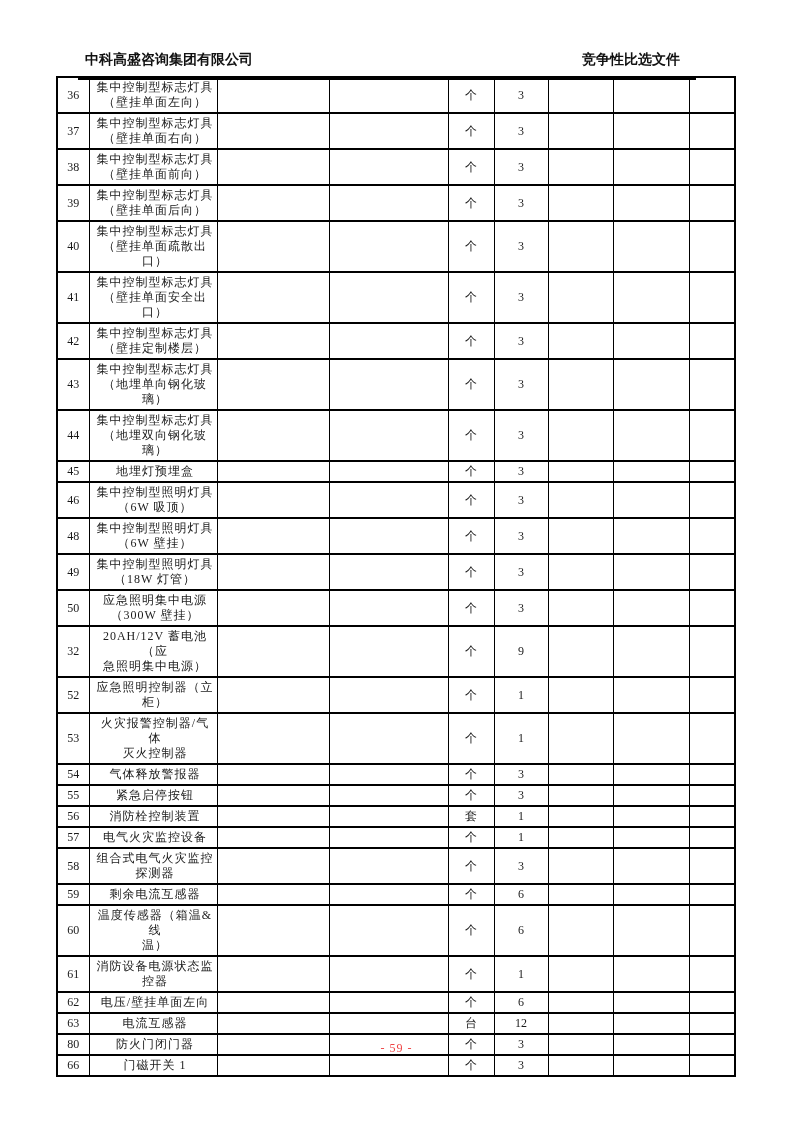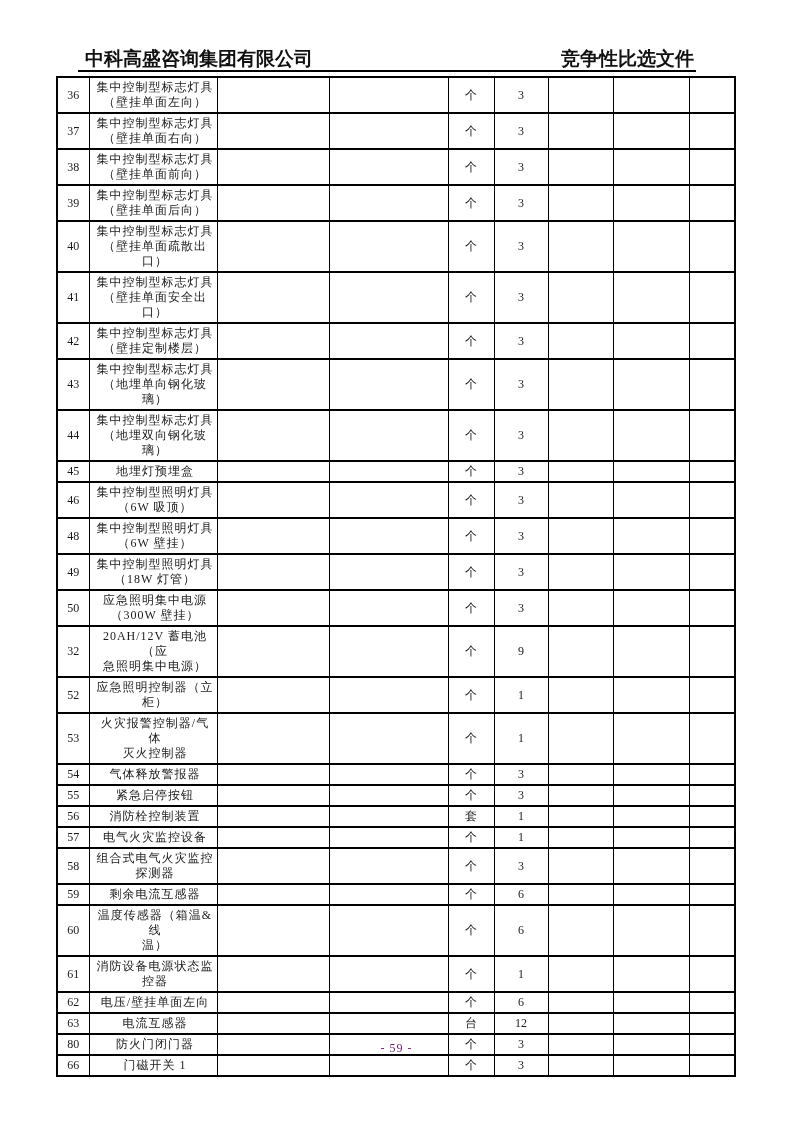--- a/index.html
+++ b/index.html
@@ -15,29 +15,29 @@
   }
   .page-header {
     position: absolute;
     left: 78px;
     top: 50px;
     width: 618px;
     display: flex;
     justify-content: space-between;
     align-items: flex-end;
     border-bottom: 2px solid #000000;
-    padding-bottom: 2px;
+    padding-bottom: 10px;
     font-family: "Liberation Sans", "DejaVu Sans", sans-serif;
     font-weight: bold;
-    font-size: 19px;
+    font-size: 14px;
     line-height: 18px;
     white-space: nowrap;
   }
   .page-header .company { margin-left: 7px; }
-  .page-header .doctype { margin-right: 2px; }
+  .page-header .doctype { margin-right: 16px; }
   table.items {
     position: absolute;
     left: 56px;
     top: 76px;
     width: 678px;
     border-collapse: collapse;
     table-layout: fixed;
     border: 2px solid #000000;
     font-size: 12px;
     line-height: 15px;
@@ -60,21 +60,21 @@
   }
   .page-footer {
     position: absolute;
     top: 1041px;
     left: 0;
     width: 100%;
     text-align: center;
     font-size: 12px;
     line-height: 15px;
     letter-spacing: 1px;
-    color: #701a75;
+    color: #ef4444;
   }
 </style>
 </head>
 <body>
 
 <div class="page">
 
   <div class="page-header">
     <span class="company">中科高盛咨询集团有限公司</span>
     <span class="doctype">竞争性比选文件</span>

